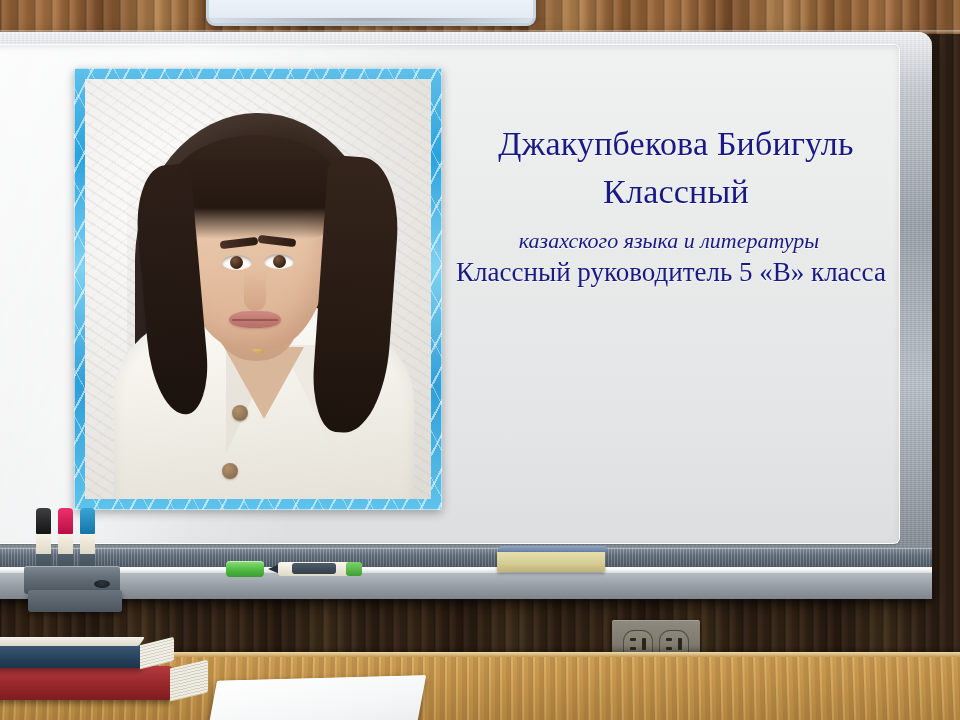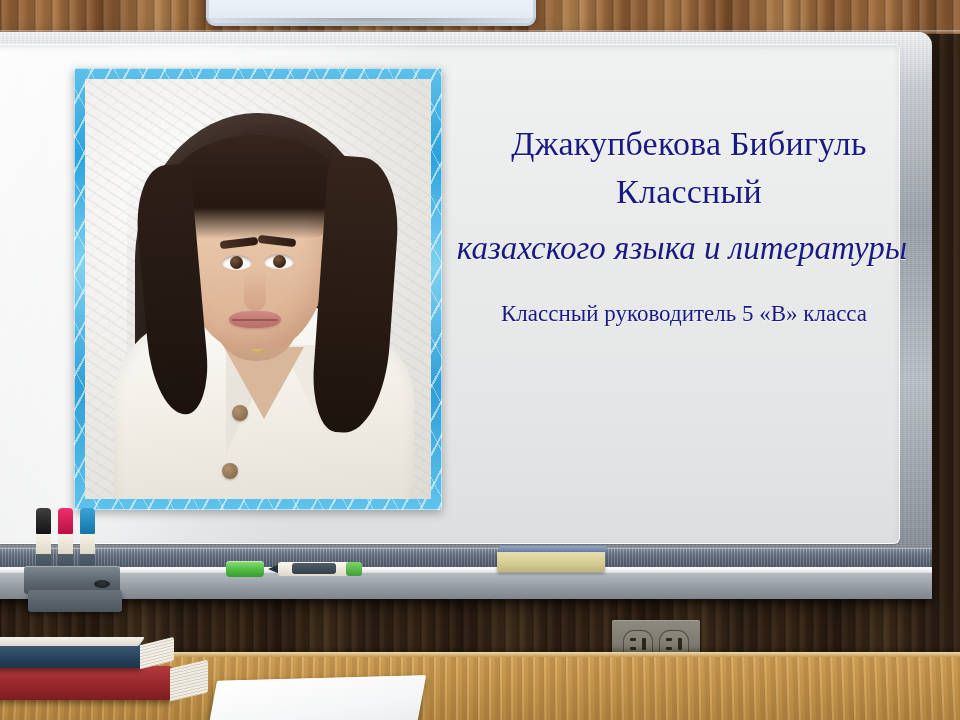--- a/index.html
+++ b/index.html
@@ -216,35 +216,35 @@
     background:linear-gradient(180deg, rgba(212,166,134,0) 0%, rgba(200,150,116,.55) 100%);}
   .ph-lips{ position:absolute; left:50%; top:158px; transform:translateX(-50%);
     width:52px; height:17px; border-radius:26px/11px;
     background:linear-gradient(180deg,#cf8d86 0%, #c07a74 50%, #b86f69 100%);
     box-shadow:0 1px 2px rgba(150,90,80,.35);}
   .ph-lips::after{content:"";position:absolute;left:6%;top:46%;width:88%;height:2px;
     background:rgba(120,60,55,.55); border-radius:2px;}
 
   
   .text-block{
-    position:absolute; left:420px; top:120px; width:538px;
+    position:absolute; left:407px; top:120px; width:538px;
     text-align:center; color:#191984;
     font-family:"Liberation Serif", serif;
   }
   .t-name{
     font-size:34px; line-height:1.42; font-weight:400; letter-spacing:.2px;
     text-shadow:0 1px 0 rgba(255,255,255,.7);
   }
   .t-role{
     margin-top:10px; font-size:27px; line-height:1.30; font-weight:400; font-style:italic;
     text-shadow:0 1px 0 rgba(255,255,255,.7);
   }
-  .t-role .line2{ display:block; font-size:33px; white-space:nowrap; margin-left:-14px; }
+  .t-role .line2{ display:block; font-size:22px; white-space:nowrap; margin-left:-14px; }
   .t-class{
-    margin-top:30px; font-size:23px; line-height:1.3; white-space:nowrap; margin-left:-10px;
+    font-size:27px; line-height:1.3; white-space:nowrap; margin-left:-10px;
     text-shadow:0 1px 0 rgba(255,255,255,.7);
   }
 
   
   .tray{ position:absolute; left:24px; top:556px; width:96px; height:58px; }
   .tray-top{ position:absolute; left:0; top:10px; width:96px; height:28px;
     background:linear-gradient(180deg,#7e8892 0%, #5d6770 55%, #4c555e 100%);
     border-radius:3px; box-shadow:inset 0 1px 0 rgba(255,255,255,.35);}
   .tray-base{ position:absolute; left:4px; top:34px; width:94px; height:22px;
     background:linear-gradient(180deg,#69737d 0%, #4d565f 100%); border-radius:3px;

